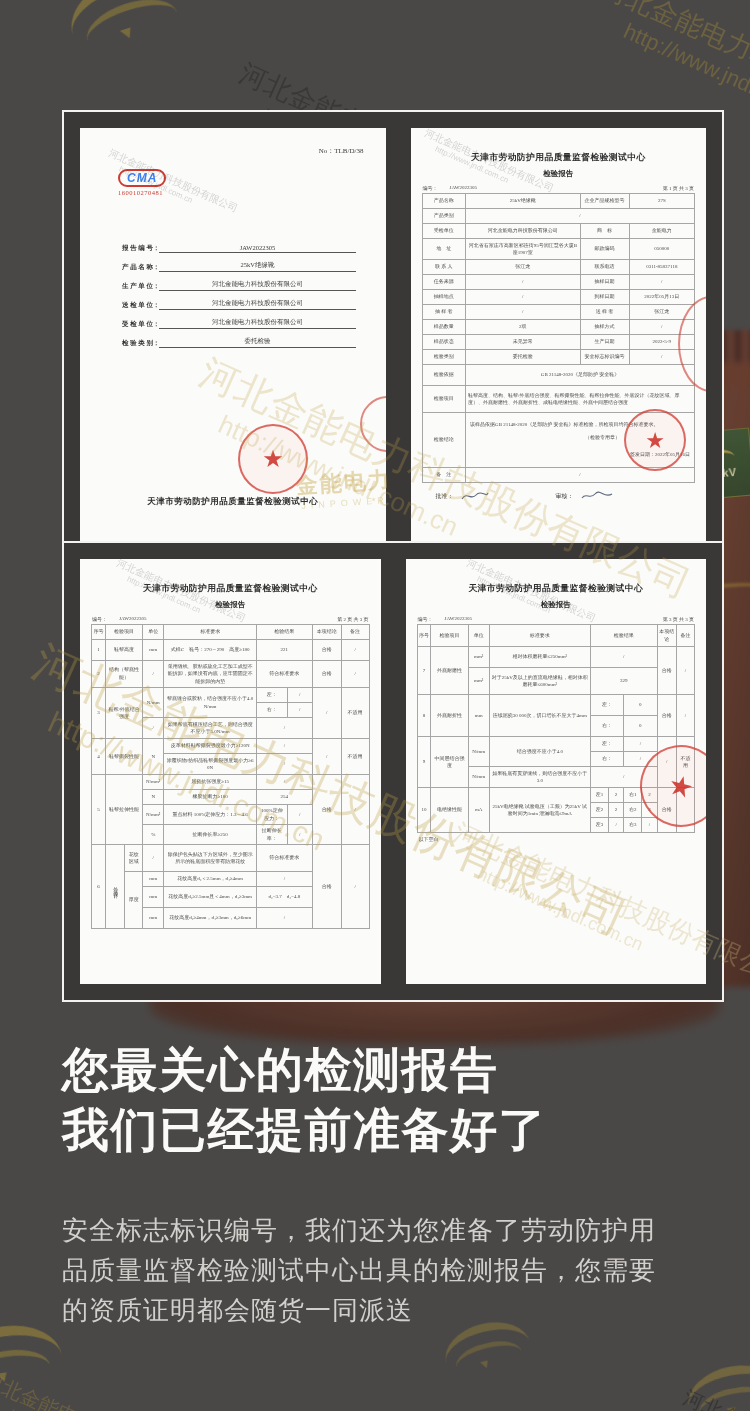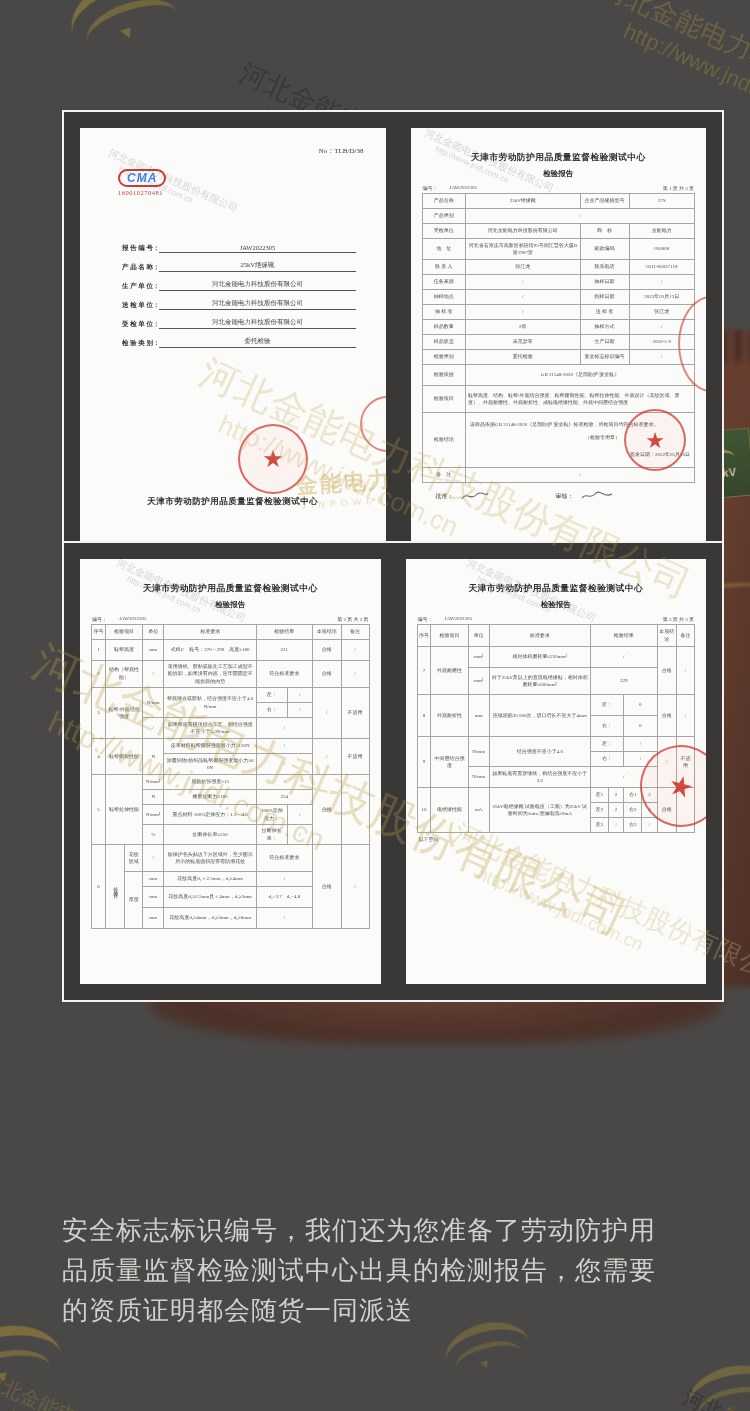--- a/index.html
+++ b/index.html
@@ -560,14 +560,16 @@
     </tbody>
       </table>
     <div class="below-note">以下空白</div>
     <div class="stamp st-p3">
         <span class="star">★</span>
       </div>
   </div>
 </section>
 
 <div class="headline">
+  <div>您最关心的检测报告</div>
+  <div>我们已经提前准备好了</div>
 </div>
 <p class="para">安全标志标识编号，我们还为您准备了劳动防护用品质量监督检验测试中心出具的检测报告，您需要的资质证明都会随货一同派送</p>
 
 </body></html>

